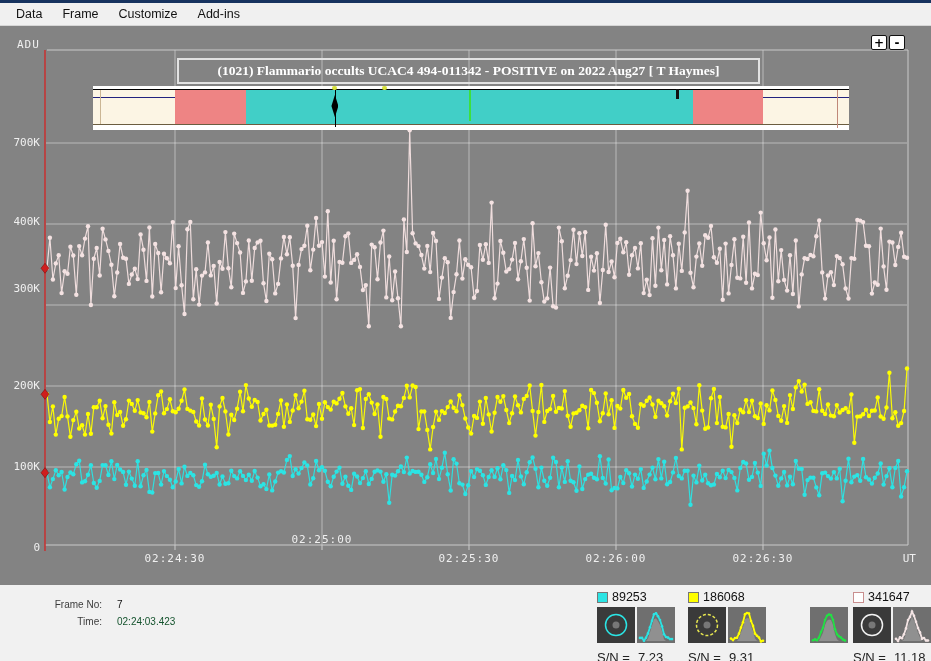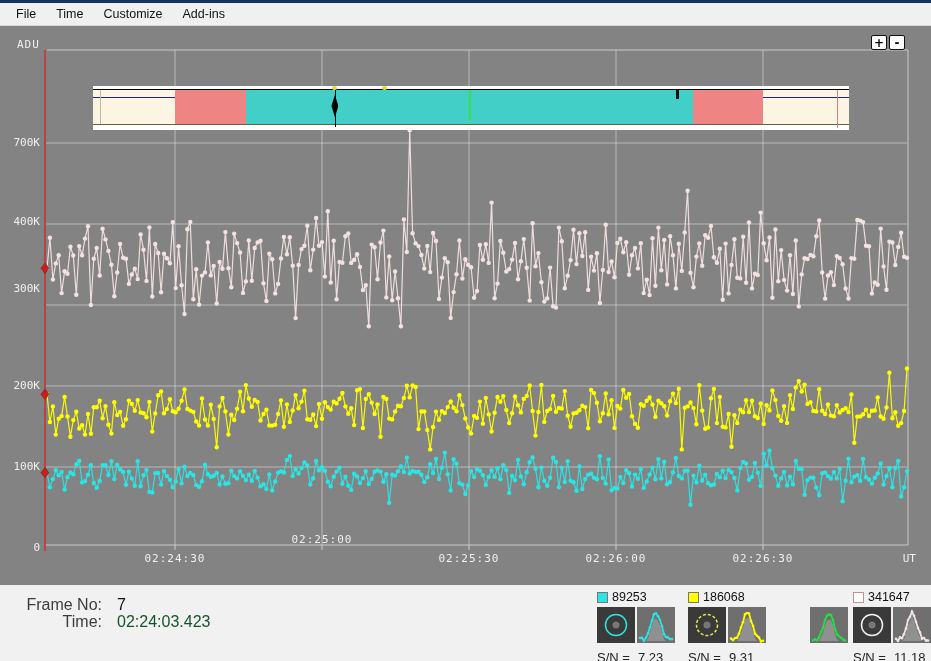--- a/index.html
+++ b/index.html
@@ -30,42 +30,42 @@
   .event-strip{position:absolute;left:93px;top:59px;width:756px;height:44px;background:#ffffff;cursor:pointer;}
   .strip-band{position:absolute;left:0;top:4px;width:756px;height:34px;background:#fcf5e4;
               border-bottom:1px solid #6b5d40;box-sizing:content-box;}
   .strip-region{position:absolute;top:4px;height:34px;}
   .strip-blackline{position:absolute;top:3px;left:0;width:756px;height:1px;background:#000;}
   .strip-navyline{position:absolute;top:11px;left:0;width:756px;height:1px;background:#23237e;}
   .strip-vline-l{position:absolute;left:7px;top:4px;width:1px;height:34px;background:#cbb694;}
   .strip-vline-r{position:absolute;left:744px;top:4px;width:1px;height:38px;background:#c08878;}
 
   .bottom-panel{position:absolute;top:585px;left:0;width:931px;height:76px;background:#f1f1f1;}
-  .status{position:absolute;left:14px;top:11px;font-size:16px;}
+  .status{position:absolute;left:14px;top:11px;font-size:10px;}
   .status-row{display:flex;line-height:17px;}
   .status-label{width:88px;text-align:right;color:#3c3c3c;}
   .status-value{margin-left:15px;color:#111;}
   .legend-panel{position:absolute;top:5px;width:84px;}
   .legend-head{display:flex;align-items:center;gap:4px;height:14px;}
   .swatch{width:11px;height:11px;box-sizing:border-box;}
   .legend-label{font-size:12.5px;color:#111;}
   .thumb-row{display:flex;gap:2px;margin-top:3px;}
   .sn-row{margin-top:3px;font-size:13px;color:#222;white-space:nowrap;}
   .sn-row .sn-val{margin-left:8px;}
   .green-thumb-holder{position:absolute;left:810px;top:22px;}
 </style>
 </head>
 <body>
 
 <div class="window">
   <div class="titlebar-sliver"></div>
 
   <div class="menubar">
-      <span class="menu-item">File</span>
-      <span class="menu-item">Time</span>
+      <span class="menu-item">Data</span>
+      <span class="menu-item">Frame</span>
       <span class="menu-item">Customize</span>
       <span class="menu-item">Add-ins</span>
     </div>
 
   <div class="chart-area">
     <div class="plot-svg-holder"><svg width="931" height="558" viewBox="0 0 931 558">
           <line x1="46" y1="116" x2="907" y2="116" stroke="rgba(255,255,255,0.45)" stroke-width="1"></line>
           <line x1="46" y1="197" x2="907" y2="197" stroke="rgba(255,255,255,0.45)" stroke-width="1"></line>
           <line x1="46" y1="278" x2="907" y2="278" stroke="rgba(255,255,255,0.45)" stroke-width="1"></line>
           <line x1="46" y1="359" x2="907" y2="359" stroke="rgba(255,255,255,0.45)" stroke-width="1"></line>
@@ -999,20 +999,21 @@
         <div class="strip-region" style="left: 153px; width: 447px; background: rgb(65, 207, 199);"></div>
         <div class="strip-region" style="left: 600px; width: 70px; background: rgb(238, 132, 132);"></div>
         <div style="position: absolute; left: 241.92px; top: 4px; width: 1px; height: 37px; background: rgb(0, 0, 0);"></div>
         <div style="position: absolute; left: 238.42px; top: 9px; width: 7px; height: 22px; background: rgb(0, 0, 0); clip-path: polygon(50% 0px, 100% 50%, 50% 100%, 0px 50%);"></div>
         <div style="position: absolute; left: 239.42px; top: 0px; width: 5px; height: 4px; background: rgb(216, 226, 58); border-radius: 2px;"></div>
         <div style="position: absolute; left: 289.316px; top: 0px; width: 5px; height: 4px; background: rgb(216, 226, 58); border-radius: 2px;"></div>
         <div style="position: absolute; left: 376.488px; top: 4px; width: 2px; height: 31px; background: rgb(61, 224, 61);"></div>
         <div style="position: absolute; left: 583.388px; top: 3px; width: 3px; height: 10px; background: rgb(17, 17, 17);"></div>
       </div>
 
+    <div class="title-box">(1021) Flammario occults UCAC4 494-011342 - POSITIVE on 2022 Aug27 [ T Haymes]</div>
   <div class="y-tick" style="left: 2px; top: 109px;">700K</div>
       <div class="y-tick" style="left: 2px; top: 188px;">400K</div>
       <div class="y-tick" style="left: 2px; top: 255px;">300K</div>
       <div class="y-tick" style="left: 2px; top: 352px;">200K</div>
       <div class="y-tick" style="left: 2px; top: 433px;">100K</div>
       <div class="y-tick" style="left: 2px; top: 514px;">0</div>
       <div class="x-tick" style="left: 129px; top: 525px;">02:24:30</div>
       <div class="x-tick" style="left: 276px; top: 506px;">02:25:00</div>
       <div class="x-tick" style="left: 423px; top: 525px;">02:25:30</div>
       <div class="x-tick" style="left: 570px; top: 525px;">02:26:00</div>

